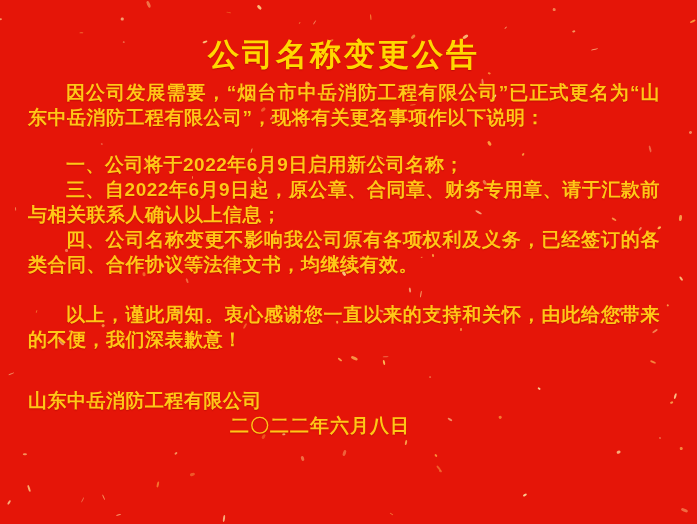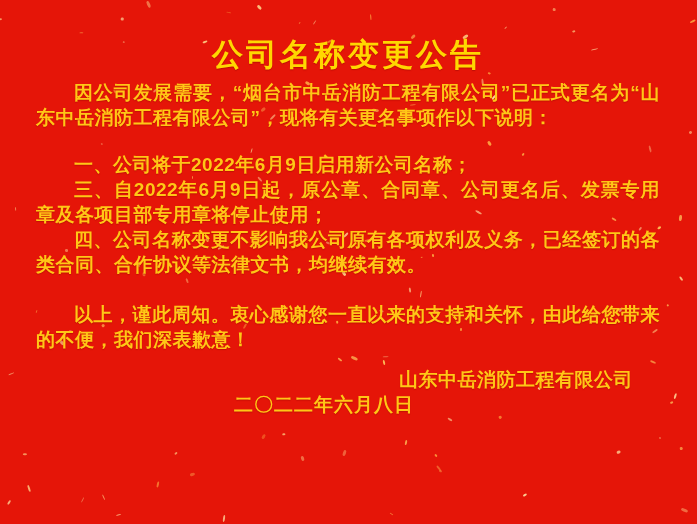--- a/index.html
+++ b/index.html
@@ -23,21 +23,21 @@
     pointer-events: none;
     z-index: 1;
   }
   .speckles i {
     position: absolute;
     display: block;
     border-radius: 45%;
   }
   .content {
     position: absolute;
-    left: 36px; right: 37px; top: 0;
+    left: 28px; right: 37px; top: 0;
     z-index: 2;
     color: var(--body-text);
   }
   .title {
     margin-top: 33px;
     text-align: center;
     font-size: 31px;
     line-height: 44px;
     font-weight: 700;
     letter-spacing: 3px;
@@ -50,25 +50,25 @@
     font-weight: 600;
     text-indent: 2em;
     text-align: justify;
     letter-spacing: 0.5px;
     text-shadow: 0 1px 1px rgba(120,0,0,0.3);
   }
   .intro { margin-top: 3px; }
   .items { margin-top: 22px; }
   .closing { margin-top: 25px; }
   .signature {
-    margin-top: 15px;
+    margin-top: 36px;
     font-size: 19px;
     line-height: 25px;
     font-weight: 600;
-    text-align: right;
+    text-align: left;
     padding-right: 27px;
     letter-spacing: 0.5px;
     text-shadow: 0 1px 1px rgba(120,0,0,0.3);
   }
   .date {
     font-size: 19px;
     line-height: 25px;
     font-weight: 600;
     text-align: center;
     padding-right: 48px;
@@ -202,21 +202,21 @@
     <i style="left: 411.7px; top: 33.5px; width: 2.8px; height: 5.4px; transform: rotate(225deg); opacity: 0.58; background: rgb(255, 200, 94);"></i>
   </div>
 
 <div class="content">
   <h1 class="title">公司名称变更公告</h1>
 
   <p class="para intro">因公司发展需要，“烟台市中岳消防工程有限公司”已正式更名为“山东中岳消防工程有限公司”，现将有关更名事项作以下说明：</p>
 
   <div class="items">
     <p class="para">一、公司将于2022年6月9日启用新公司名称；</p>
-    <p class="para">三、自2022年6月9日起，原公章、合同章、公司更名后、发票专用章及各项目部专用章将停止使用；</p>
+    <p class="para">三、自2022年6月9日起，原公章、合同章、财务专用章、请于汇款前与相关联系人确认以上信息；</p>
     <p class="para">四、公司名称变更不影响我公司原有各项权利及义务，已经签订的各类合同、合作协议等法律文书，均继续有效。</p>
   </div>
 
   <p class="para closing">以上，谨此周知。衷心感谢您一直以来的支持和关怀，由此给您带来的不便，我们深表歉意！</p>
 
   <div class="signature">山东中岳消防工程有限公司</div>
 
   <div class="date">二〇二二年六月八日</div>
 </div>
 

